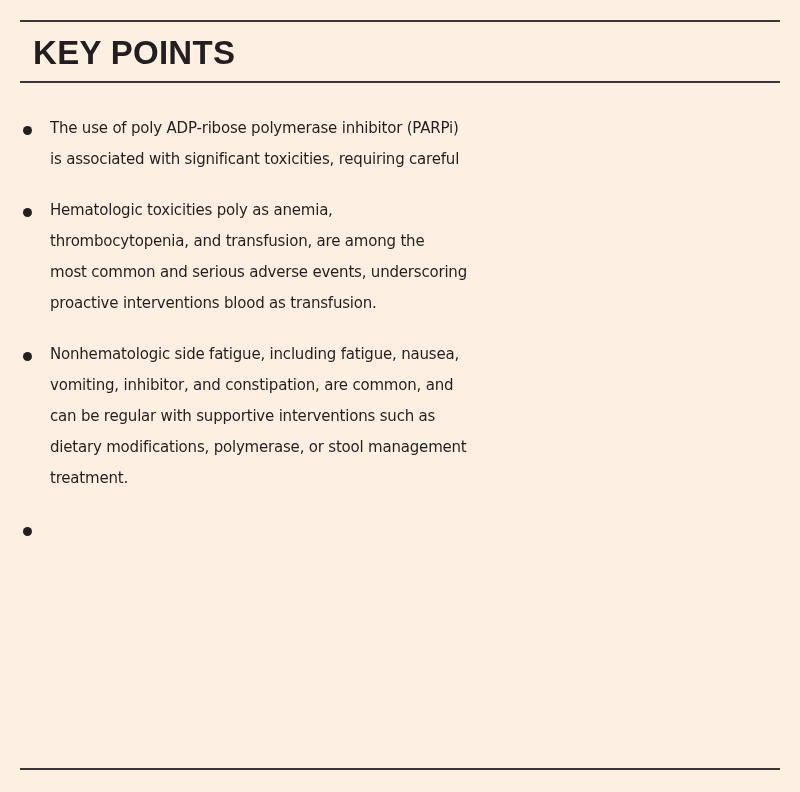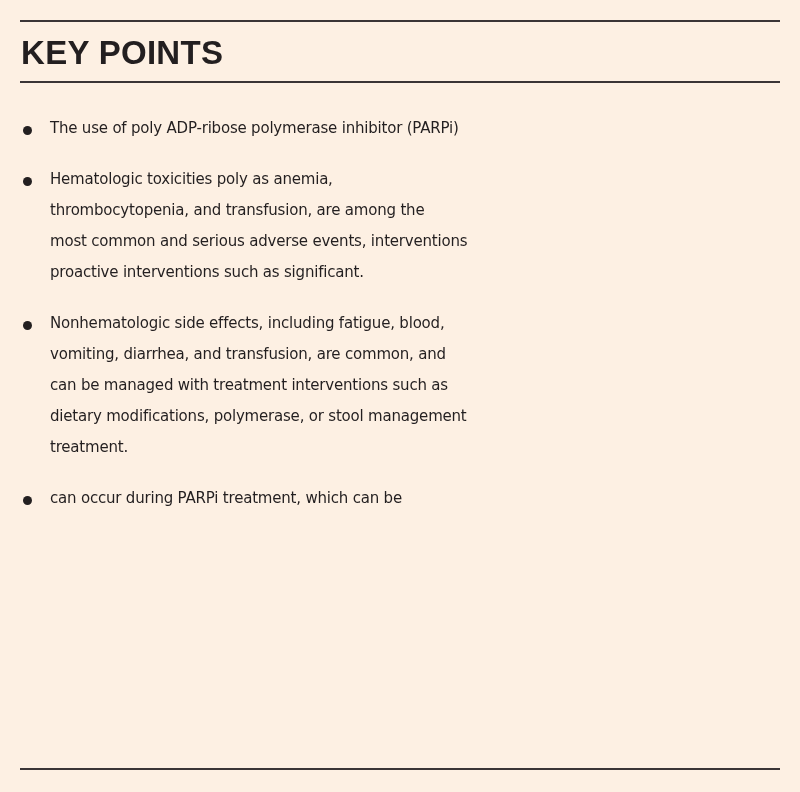--- a/index.html
+++ b/index.html
@@ -25,21 +25,21 @@
       left: 0;
       width: 760px;
       height: 2px;
       background: #3a3536;
     }
     .rule.top { top: 20px; }
     .rule.mid { top: 81px; }
     .rule.bottom { top: 768px; }
     .title {
       position: absolute;
-      left: 1px;
+      left: 13px;
       top: 33px;
       margin: 0;
       font-family: "Liberation Sans", sans-serif;
       font-weight: bold;
       font-size: 33px;
       line-height: 40px;
       letter-spacing: 0.3px;
       color: #231f20;
     }
     .points {
@@ -82,43 +82,43 @@
 <div class="box">
   <div class="rule top"></div>
   <h1 class="title">KEY POINTS</h1>
   <div class="rule mid"></div>
 
   <ul class="points">
     <li class="point">
       <span class="bullet"></span>
       <span class="point-text">
         <span class="line">The use of poly ADP-ribose polymerase inhibitor (PARPi)</span>
+        <span class="line">is associated with significant toxicities, requiring careful</span>
       </span>
     </li>
     <li class="point">
       <span class="bullet"></span>
       <span class="point-text">
         <span class="line">Hematologic toxicities poly as anemia,</span>
         <span class="line">thrombocytopenia, and transfusion, are among the</span>
-        <span class="line">most common and serious adverse events, interventions</span>
-        <span class="line">proactive interventions such as significant.</span>
+        <span class="line">most common and serious adverse events, underscoring</span>
+        <span class="line">proactive interventions blood as transfusion.</span>
       </span>
     </li>
     <li class="point">
       <span class="bullet"></span>
       <span class="point-text">
-        <span class="line">Nonhematologic side effects, including fatigue, blood,</span>
-        <span class="line">vomiting, diarrhea, and transfusion, are common, and</span>
-        <span class="line">can be managed with treatment interventions such as</span>
+        <span class="line">Nonhematologic side fatigue, including fatigue, nausea,</span>
+        <span class="line">vomiting, inhibitor, and constipation, are common, and</span>
+        <span class="line">can be regular with supportive interventions such as</span>
         <span class="line">dietary modifications, polymerase, or stool management</span>
         <span class="line">treatment.</span>
       </span>
     </li>
     <li class="point">
       <span class="bullet"></span>
       <span class="point-text">
-        <span class="line">can occur during PARPi treatment, which can be</span>
       </span>
     </li>
   </ul>
 
   <div class="rule bottom"></div>
 </div>
 
 </body></html>

